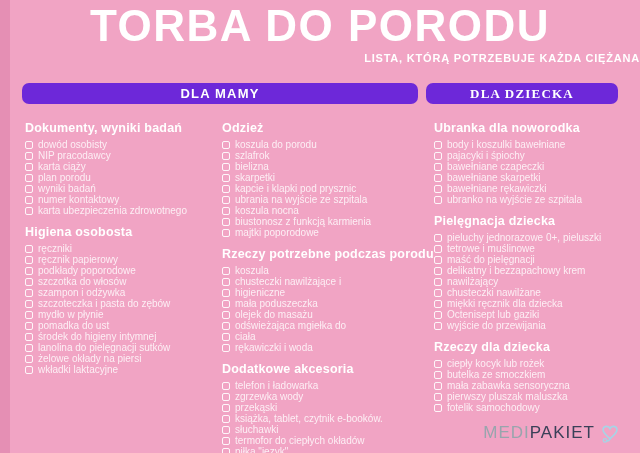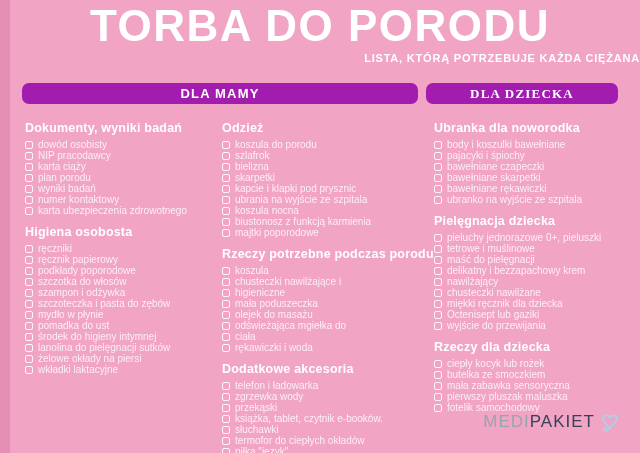--- a/index.html
+++ b/index.html
@@ -37,21 +37,21 @@
     margin-top: 5px;
   }
 
   .pills {
     display: flex;
     margin: 16px 22px 0 22px;
   }
   .pill {
     height: 21px;
     border-radius: 7px;
-    background: #a21caf;
+    background: #6d28d9;
     color: #ffffff;
     font-size: 13px;
     font-weight: 700;
     letter-spacing: 1.2px;
     display: flex;
     align-items: center;
     justify-content: center;
   }
   .pill-mom { width: 396px; margin-right: 8px; }
   .pill-baby { flex: 1; font-family: Liberation Serif, serif; }
@@ -89,21 +89,21 @@
   }
   .lbl {
     color: rgba(255,255,255,0.82);
     font-size: 10px;
     white-space: nowrap;
     line-height: 11px;
   }
 
   .logo {
     position: absolute;
-    right: 18px; bottom: 19px;
+    right: 18px; bottom: 8px;
     display: flex;
     align-items: center;
   }
   .logo-medi  { color: #98a5ad; font-size: 17px; font-weight: 500; letter-spacing: 1px; }
   .logo-pakiet{ color: #3a4058; font-size: 17px; font-weight: 500; letter-spacing: 1px; }
   .logo svg { margin-left: 3px; display: block; }
 </style>
 </head>
 <body>
 

